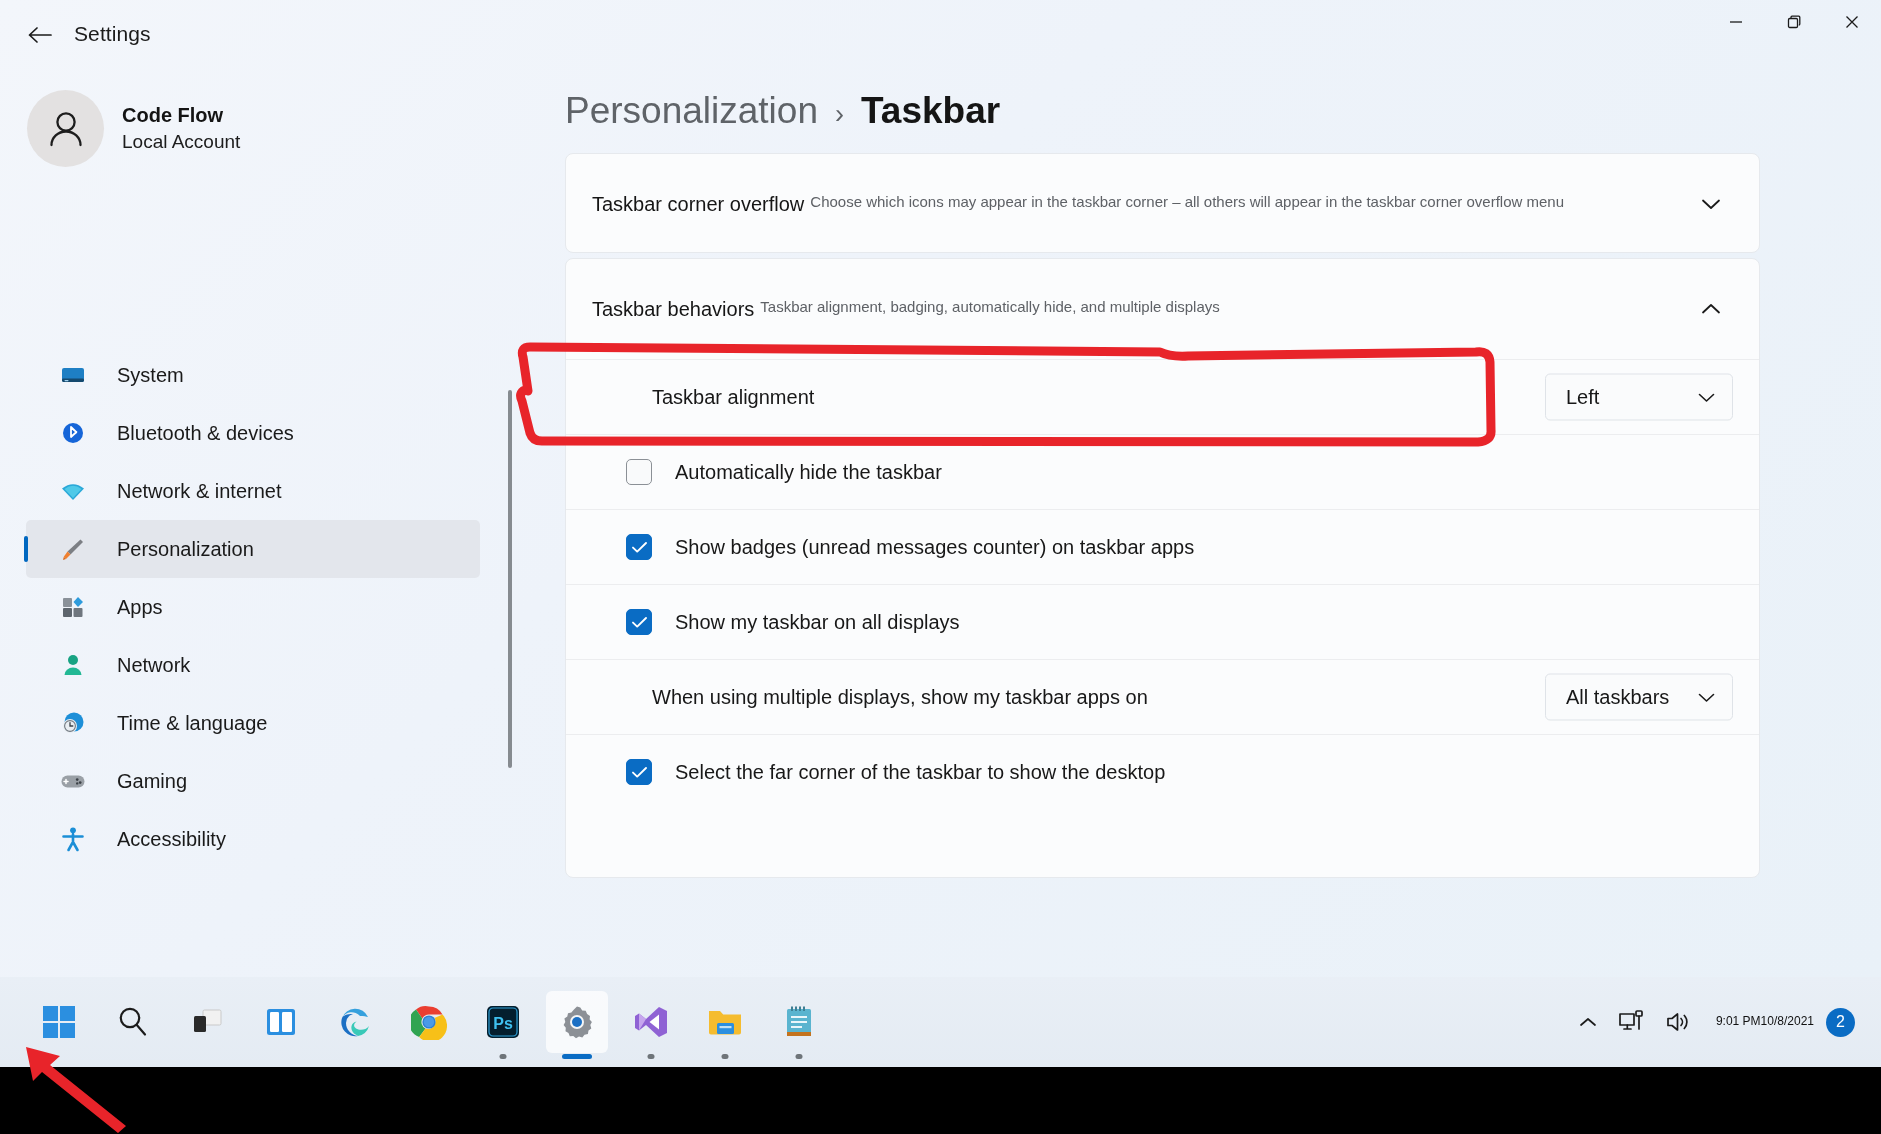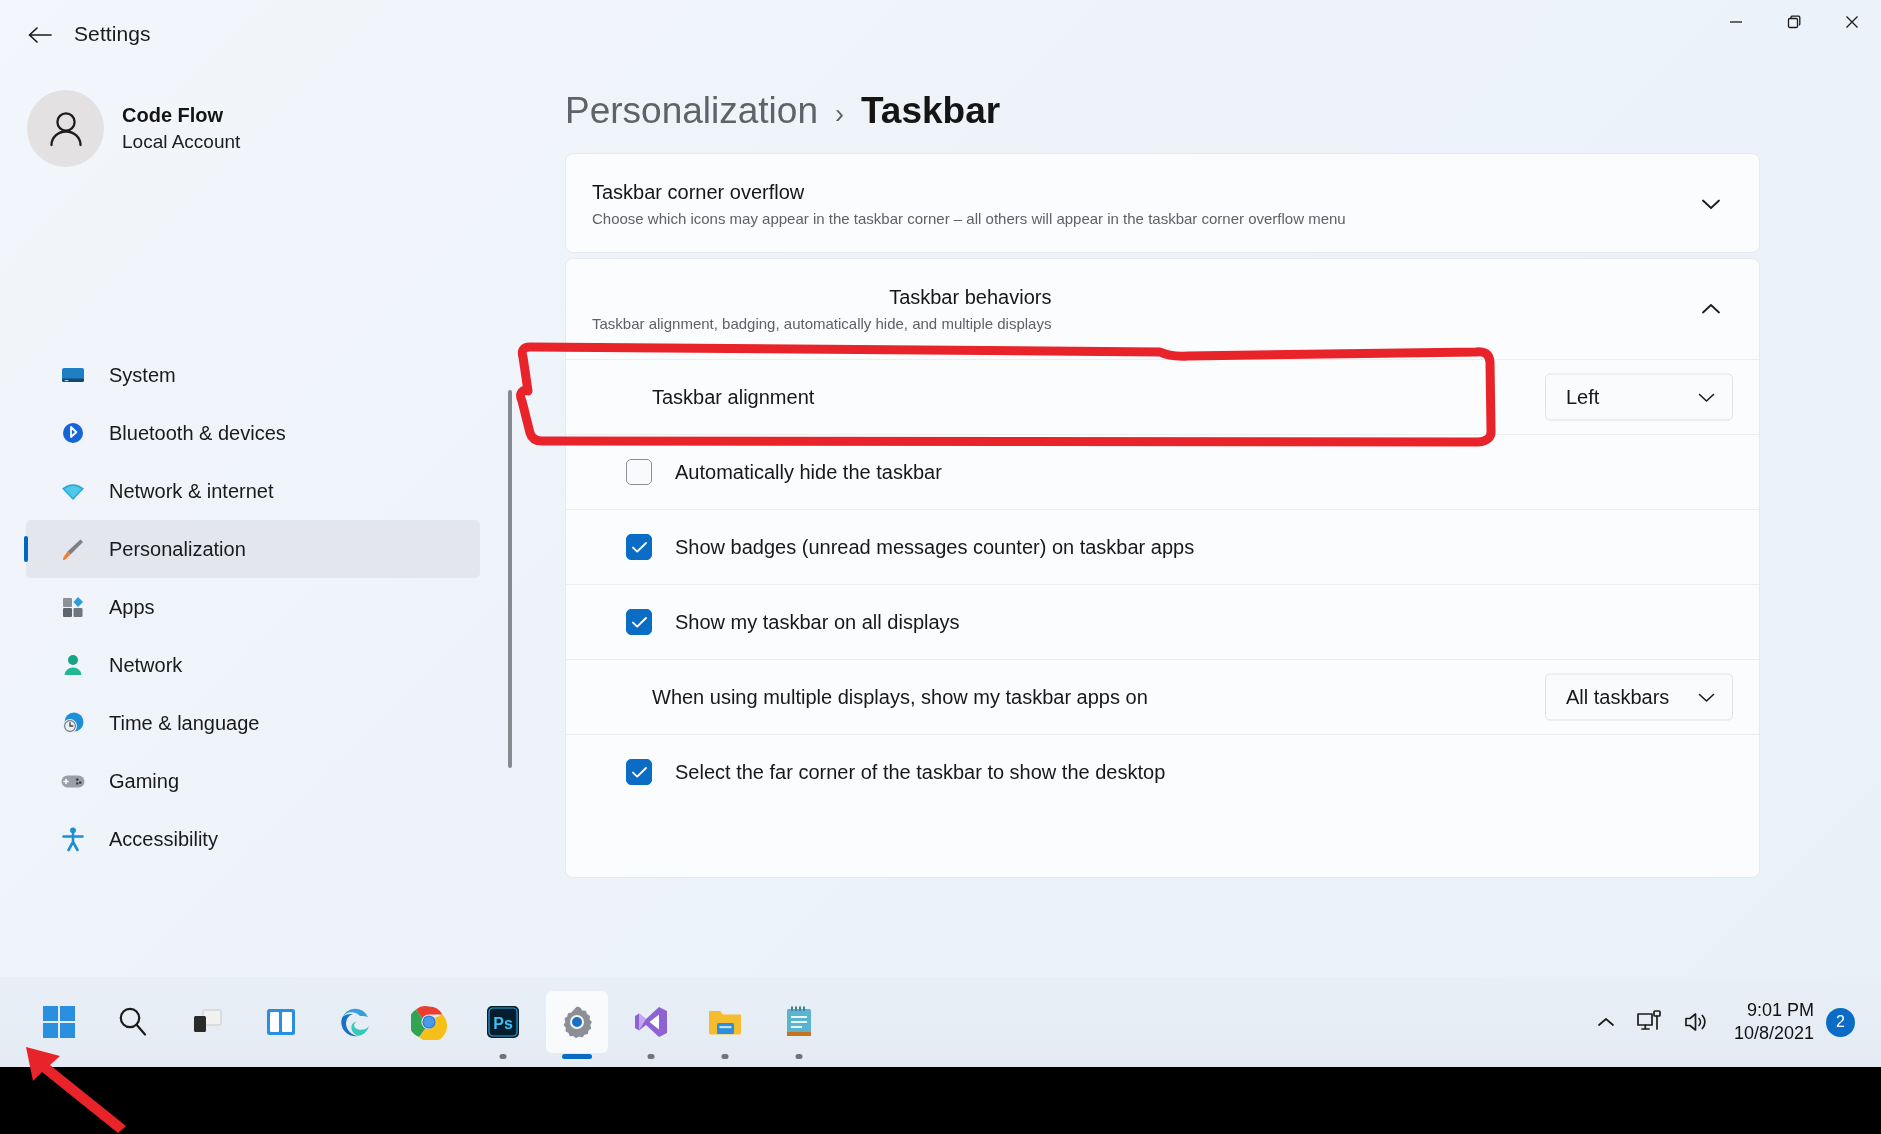--- a/index.html
+++ b/index.html
@@ -91,21 +91,21 @@
     padding-left: 32px;
     border-radius: 5px;
   }
   .navitem.active { background: #e3e6ec; }
   .navitem.active::before {
     content: ""; position: absolute;
     left: -2px; top: 16px; width: 4px; height: 26px;
     background: #0067c0; border-radius: 3px;
   }
   .navicon { width: 29px; height: 29px; display:flex; align-items:center; justify-content:center; flex: none; }
-  .navlabel { font-size: 20px; color: #1a1a1a; white-space: nowrap; }
+  .navlabel { font-size: 20px; color: #1a1a1a; white-space: nowrap; margin-left: 8px; }
 
   .side-scroll {
     position: absolute; left: 508px; top: 322px;
     width: 4px; height: 378px;
     background: #868b90; border-radius: 2px;
   }
 
   
   .main {
     position: absolute; left: 512px; top: 68px;
@@ -129,21 +129,21 @@
   }
   #card-overflow { top: 85px; height: 100px; }
   #card-behaviors { top: 190px; height: 620px; text-align: right; }
 
   .card-head {
     position: relative;
     height: 100px;
     display: flex; align-items: center;
     padding: 0 0 0 26px;
   }
-  .ch-texts { display: flex; flex-direction: column; gap: 6px; }
+  .ch-texts { display: flex; flex-direction: row; gap: 6px; }
   .ch-title { font-size: 20px; color: #161616; }
   .ch-sub   { font-size: 15px; color: #5e6166; }
   .chev {
     position: absolute; right: 28px; top: 50%;
     transform: translateY(-50%);
     width: 40px; height: 40px;
     display: flex; align-items: center; justify-content: center;
     border-radius: 5px;
   }
 
@@ -211,22 +211,22 @@
     height: 90px;
     display: flex; align-items: center; gap: 0;
     padding-right: 16px;
   }
   .tray-btn {
     height: 62px; padding: 0 9px;
     display: flex; align-items: center; justify-content: center;
     border-radius: 6px;
   }
   .clock {
-    display: flex; flex-direction: column; align-items: flex-end;
-    font-size: 18px; color: #111; line-height: 1.28;
+    display: flex; align-items: flex-end;
+    font-size: 12px; color: #111; line-height: 1.28;
     padding: 0 12px 0 14px;
   }
   .badge {
     width: 29px; height: 29px; border-radius: 50%;
     background: #0a6cc4; color: #fff;
     font-size: 16px;
     display: flex; align-items: center; justify-content: center;
     margin-right: 10px;
   }
   .desktop-strip {

